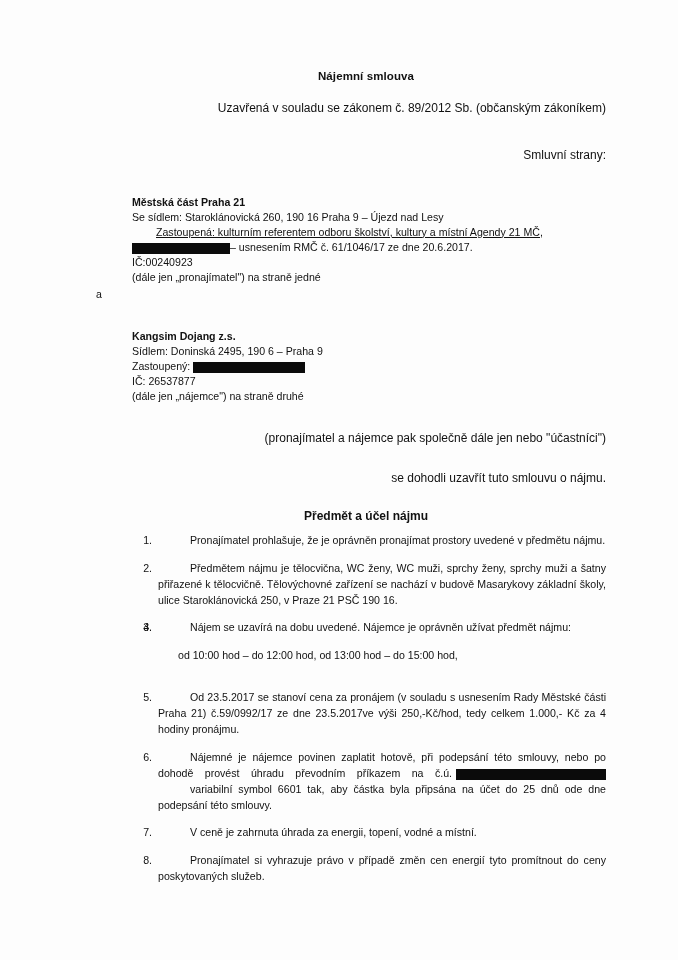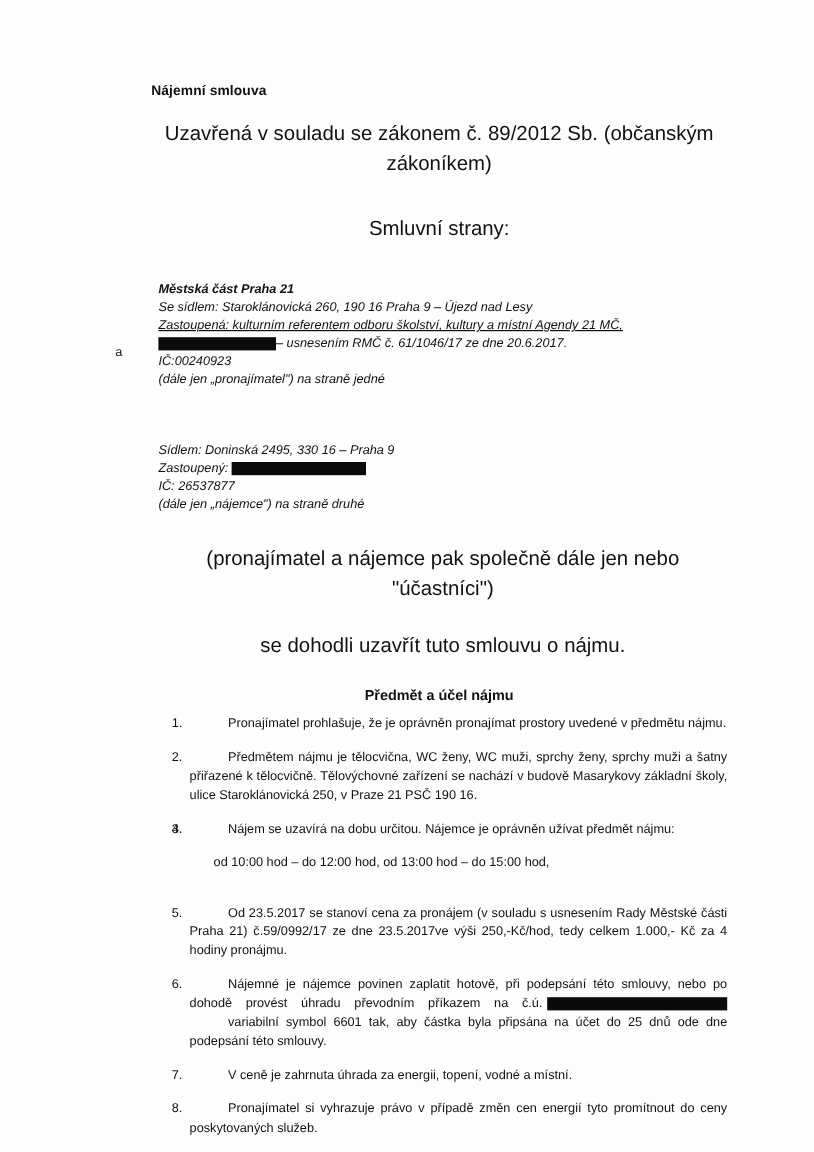--- a/index.html
+++ b/index.html
@@ -25,42 +25,41 @@
   }
   .doc-body {
     position: absolute;
     left: 126px;
     top: 70px;
     width: 480px;
   }
   .title {
     font-size: 11.5px;
     font-weight: bold;
-    text-align: left;
+    text-align: center;
     margin: 0 0 18px 0;
     letter-spacing: 0.1px;
   }
   .para {
-    font-size: 17px;
+    font-size: 12px;
     line-height: 1.45;
     margin: 0 0 14px 0;
-    text-align: center;
+    text-align: right;
   }
 
   .block-indent {
     margin-left: 6px;
   }
   .bold { font-weight: bold; }
   .line {
     font-size: 10.6px;
     line-height: 1.42;
     white-space: nowrap;
-    font-style: italic;
-  }
-  .underline { text-decoration: underline; }
+  }
+  .underline { text-decoration: underline; margin-left: 24px; }
 
   .redact {
     display: inline-block;
     background: #0b0b0b;
     vertical-align: middle;
     height: 11px;
     border-radius: 0;
   }
 
   .and-marker {
@@ -138,21 +137,22 @@
       <div class="line">
         <span class="redact" style="width:98px"></span><span>– usnesením RMČ č. 61/1046/17 ze dne 20.6.2017.</span>
       </div>
       <div class="line">IČ:00240923</div>
       <div class="line">(dále jen „pronajímatel") na straně jedné</div>
     </div>
 
     <div style="height:44px"></div>
 
     <div class="block-indent">
-      <div class="line">Sídlem: Doninská 2495, 330 16 – Praha 9</div>
+      <div class="line bold">Kangsim Dojang z.s.</div>
+      <div class="line">Sídlem: Doninská 2495, 190 6 – Praha 9</div>
       <div class="line">
         <span>Zastoupený:</span>
         <span class="redact" style="width:112px"></span>
       </div>
       <div class="line">IČ: 26537877</div>
       <div class="line">(dále jen „nájemce") na straně druhé</div>
     </div>
 
     <div style="height:26px"></div>
 
@@ -175,21 +175,21 @@
         <span class="num">2.</span>
         <span class="spread">Předmětem nájmu je tělocvična, WC ženy, WC muži, sprchy ženy, sprchy muži a šatny přiřazené k tělocvičně. Tělovýchovné zařízení se nachází v budově Masarykovy základní školy, ulice Staroklánovická 250, v Praze 21 PSČ 190 16.</span>
       </li>
 
       <li>
         <span class="num">3.</span>
       </li>
 
       <li>
         <span class="num">4.</span>
-        <span class="spread">Nájem se uzavírá na dobu určitou.  Nájemce je oprávněn užívat předmět nájmu:</span>
+        <span class="spread">Nájem se uzavírá na dobu uvedené.  Nájemce je oprávněn užívat předmět nájmu:</span>
         <div class="sub-line2">od 10:00 hod – do 12:00 hod, od 13:00 hod – do 15:00 hod,</div>
       </li>
 
       <li style="margin-top:26px">
         <span class="num">5.</span>
         <span class="spread">Od 23.5.2017 se stanoví cena za pronájem (v souladu s usnesením Rady Městské části Praha 21) č.59/0992/17 ze dne 23.5.2017ve výši 250,-Kč/hod, tedy celkem 1.000,- Kč za 4 hodiny pronájmu.</span>
       </li>
 
       <li>
         <span class="num">6.</span>

